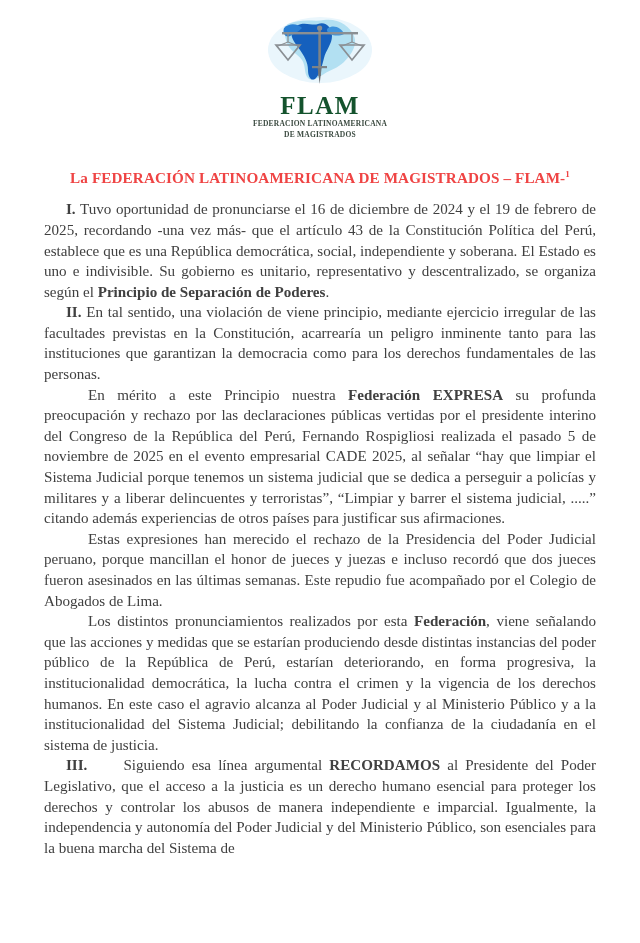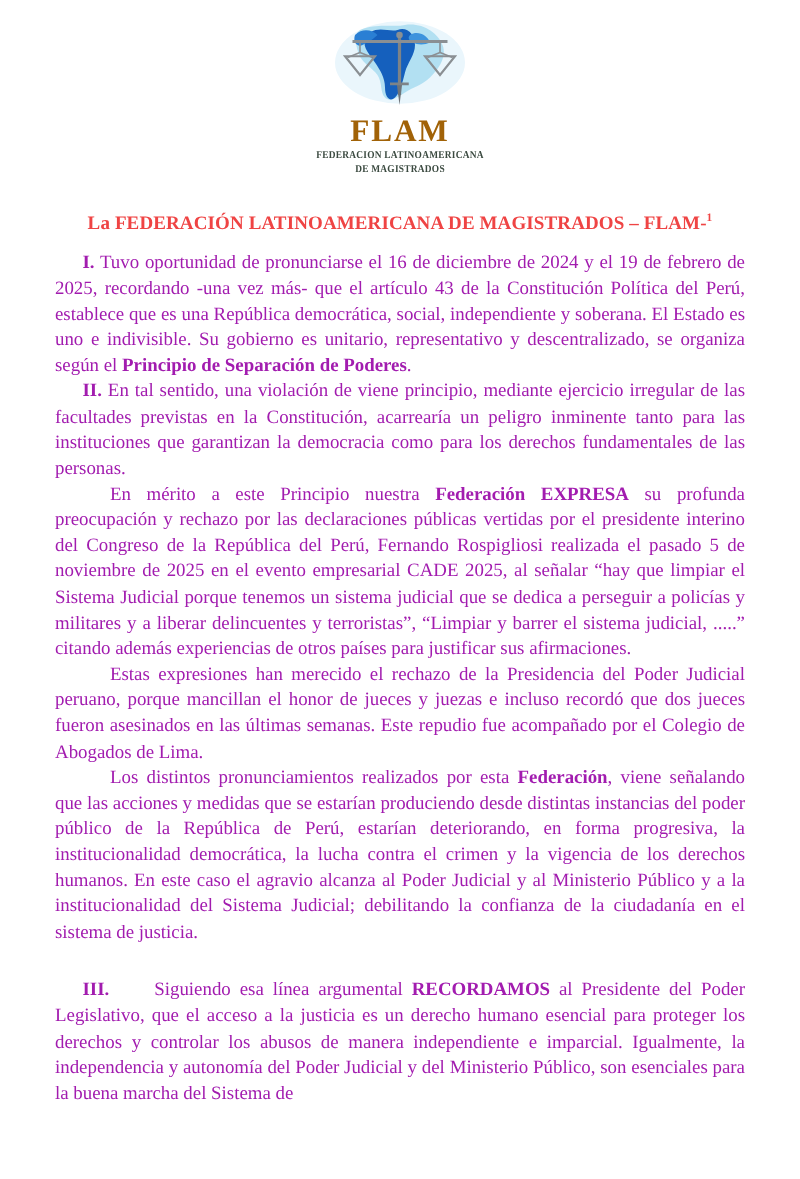--- a/index.html
+++ b/index.html
@@ -34,21 +34,21 @@
     width: 132px;
     height: 80px;
     position: relative;
   }
   .logo-mark svg { display: block; }
   .logo-word {
     font-family: "Liberation Serif", "DejaVu Serif", serif;
     font-weight: bold;
     font-size: 25px;
     letter-spacing: 1.5px;
-    color: #a16207;
+    color: #14532d;
     line-height: 1;
     margin-top: 1px;
   }
   .logo-sub1, .logo-sub2 {
     font-family: "Liberation Serif", "DejaVu Serif", serif;
     font-weight: bold;
     color: #3b4a40;
     text-align: center;
     line-height: 1.15;
     letter-spacing: 0.2px;
@@ -80,31 +80,31 @@
     font-weight: bold;
   }
 
   
   .body-text {
     margin-top: 12px;
     font-size: 15.1px;
     line-height: 1.365;
     text-align: justify;
     text-justify: inter-word;
-    color: #a21caf;
+    color: #404040;
   }
   p.para {
     margin: 0;
     text-align: justify;
     text-justify: inter-word;
   }
   p.indent-sm { text-indent: 22px; }
   p.indent-lg { text-indent: 44px; }
   p.gap-before { }
-  p.gap-before-lg { margin-top: 26px; }
+  p.gap-before-lg { }
   b { font-weight: bold; }
   .roman-lead { font-weight: bold; }
   .tab-gap { display: inline-block; width: 36px; }
 </style>
 </head>
 <body>
 
 <div class="page">
 
   <div class="logo-block">

